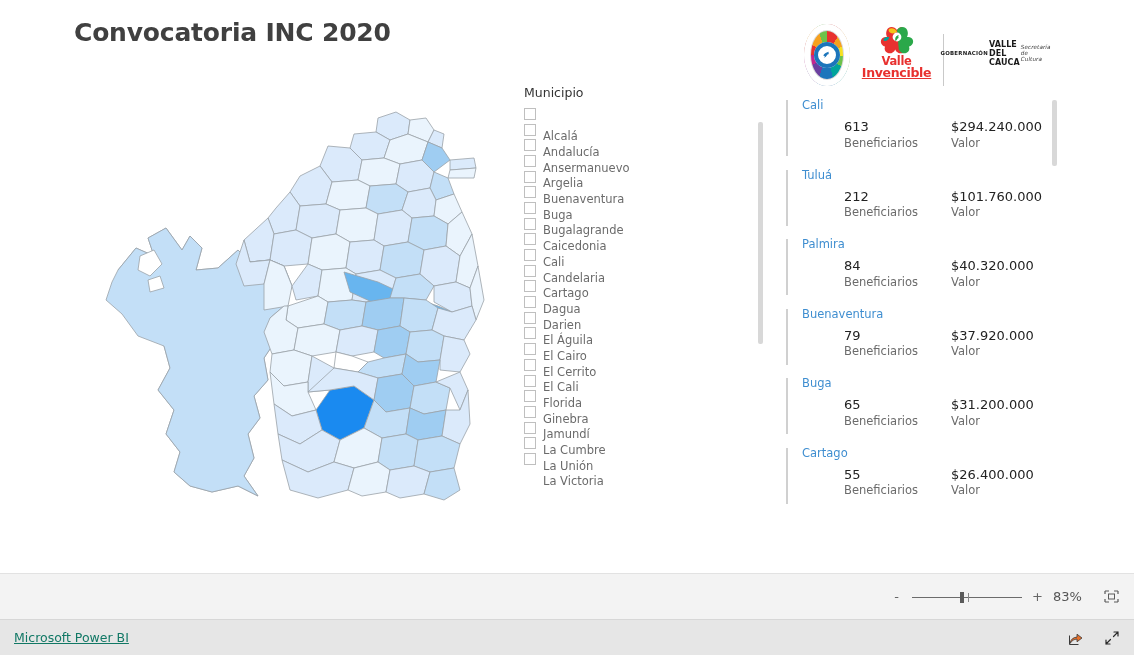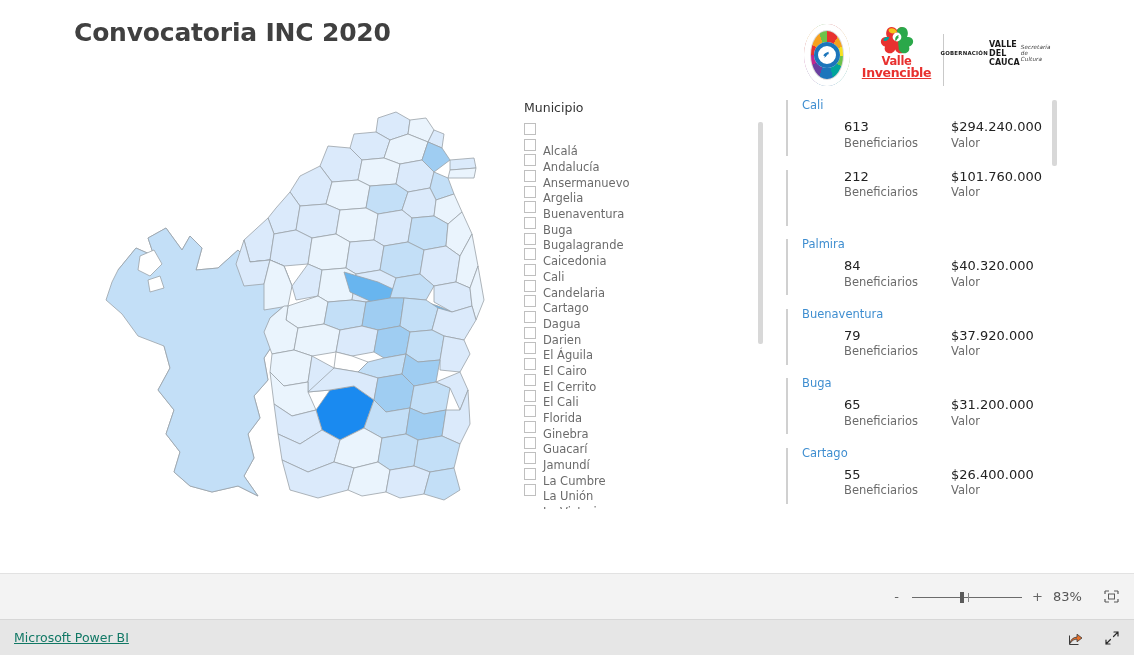--- a/index.html
+++ b/index.html
@@ -121,21 +121,21 @@
     position: absolute;
     left: 78px; top: 100px;
     width: 420px; height: 410px;
   }
   #map-visual svg { width: 100%; height: 100%; display: block; }
   .muni { stroke: #9aa2a8; stroke-width: 0.8; }
 
   
   #slicer {
     position: absolute;
-    left: 518px; top: 100px;
+    left: 518px; top: 85px;
     width: 248px; height: 412px;
     overflow: hidden;
   }
   #slicer-header {
     font-size: 12.5px;
     color: #333333;
     margin: 0 0 6px 6px;
   }
   #slicer-list {
     position: relative;
@@ -510,24 +510,20 @@
         <div class="slicer-item">
           <span class="slicer-cb"></span>
           <span class="slicer-label">Florida</span>
         </div>
         <div class="slicer-item">
           <span class="slicer-cb"></span>
           <span class="slicer-label">Ginebra</span>
         </div>
         <div class="slicer-item">
           <span class="slicer-cb"></span>
-          <span class="slicer-label">Guacarí</span>
-        </div>
-        <div class="slicer-item">
-          <span class="slicer-cb"></span>
           <span class="slicer-label">Jamundí</span>
         </div>
         <div class="slicer-item">
           <span class="slicer-cb"></span>
           <span class="slicer-label">La Cumbre</span>
         </div>
         <div class="slicer-item">
           <span class="slicer-cb"></span>
           <span class="slicer-label">La Unión</span>
         </div>
@@ -548,20 +544,21 @@
             <div class="card-value">613</div>
             <div class="card-label">Beneficiarios</div>
           </div>
           <div class="card-col">
             <div class="card-value">$294.240.000</div>
             <div class="card-label">Valor</div>
           </div>
         </div>
       </div>
       <div class="card">
+        <div class="card-title">Tuluá</div>
         <div class="card-row">
           <div class="card-col">
             <div class="card-value">212</div>
             <div class="card-label">Beneficiarios</div>
           </div>
           <div class="card-col">
             <div class="card-value">$101.760.000</div>
             <div class="card-label">Valor</div>
           </div>
         </div>

